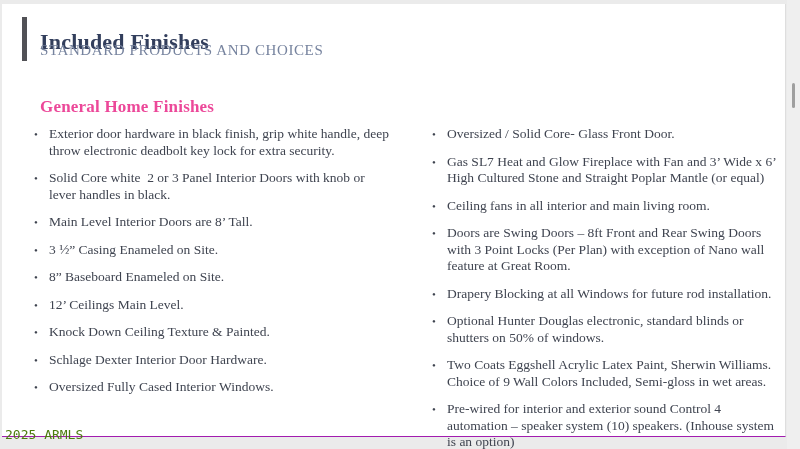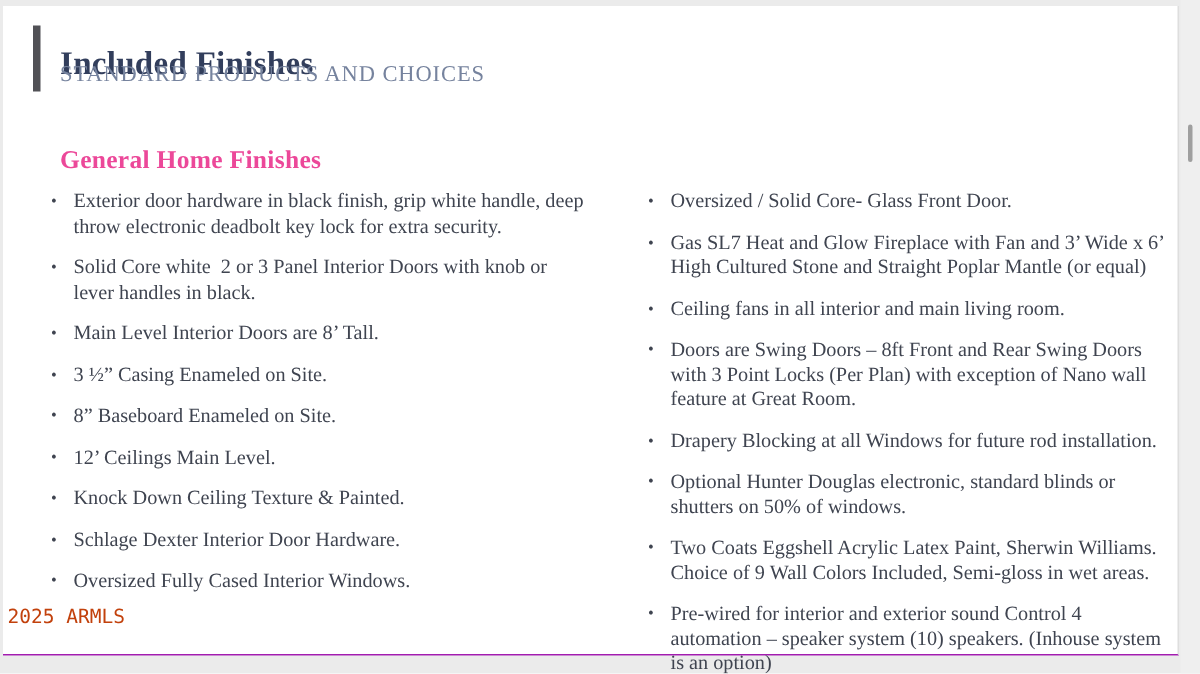--- a/index.html
+++ b/index.html
@@ -97,24 +97,24 @@
     color: #3f4450;
     padding-left: 2px;
   }
   ul.finishes .txt {
     flex: 1 1 auto;
     white-space: pre-wrap;
   }
   
   .watermark {
     position: absolute;
-    left: 3px; top: 400px;
+    left: 3px; top: 423px;
     font-family: "DejaVu Sans Mono", monospace;
     font-size: 13px;
-    color: #c2410c;
+    color: #4d7c0f;
     letter-spacing: 0px;
   }
 </style>
 </head>
 <body>
 
 <div class="viewport">
 
   <div class="page">
 

